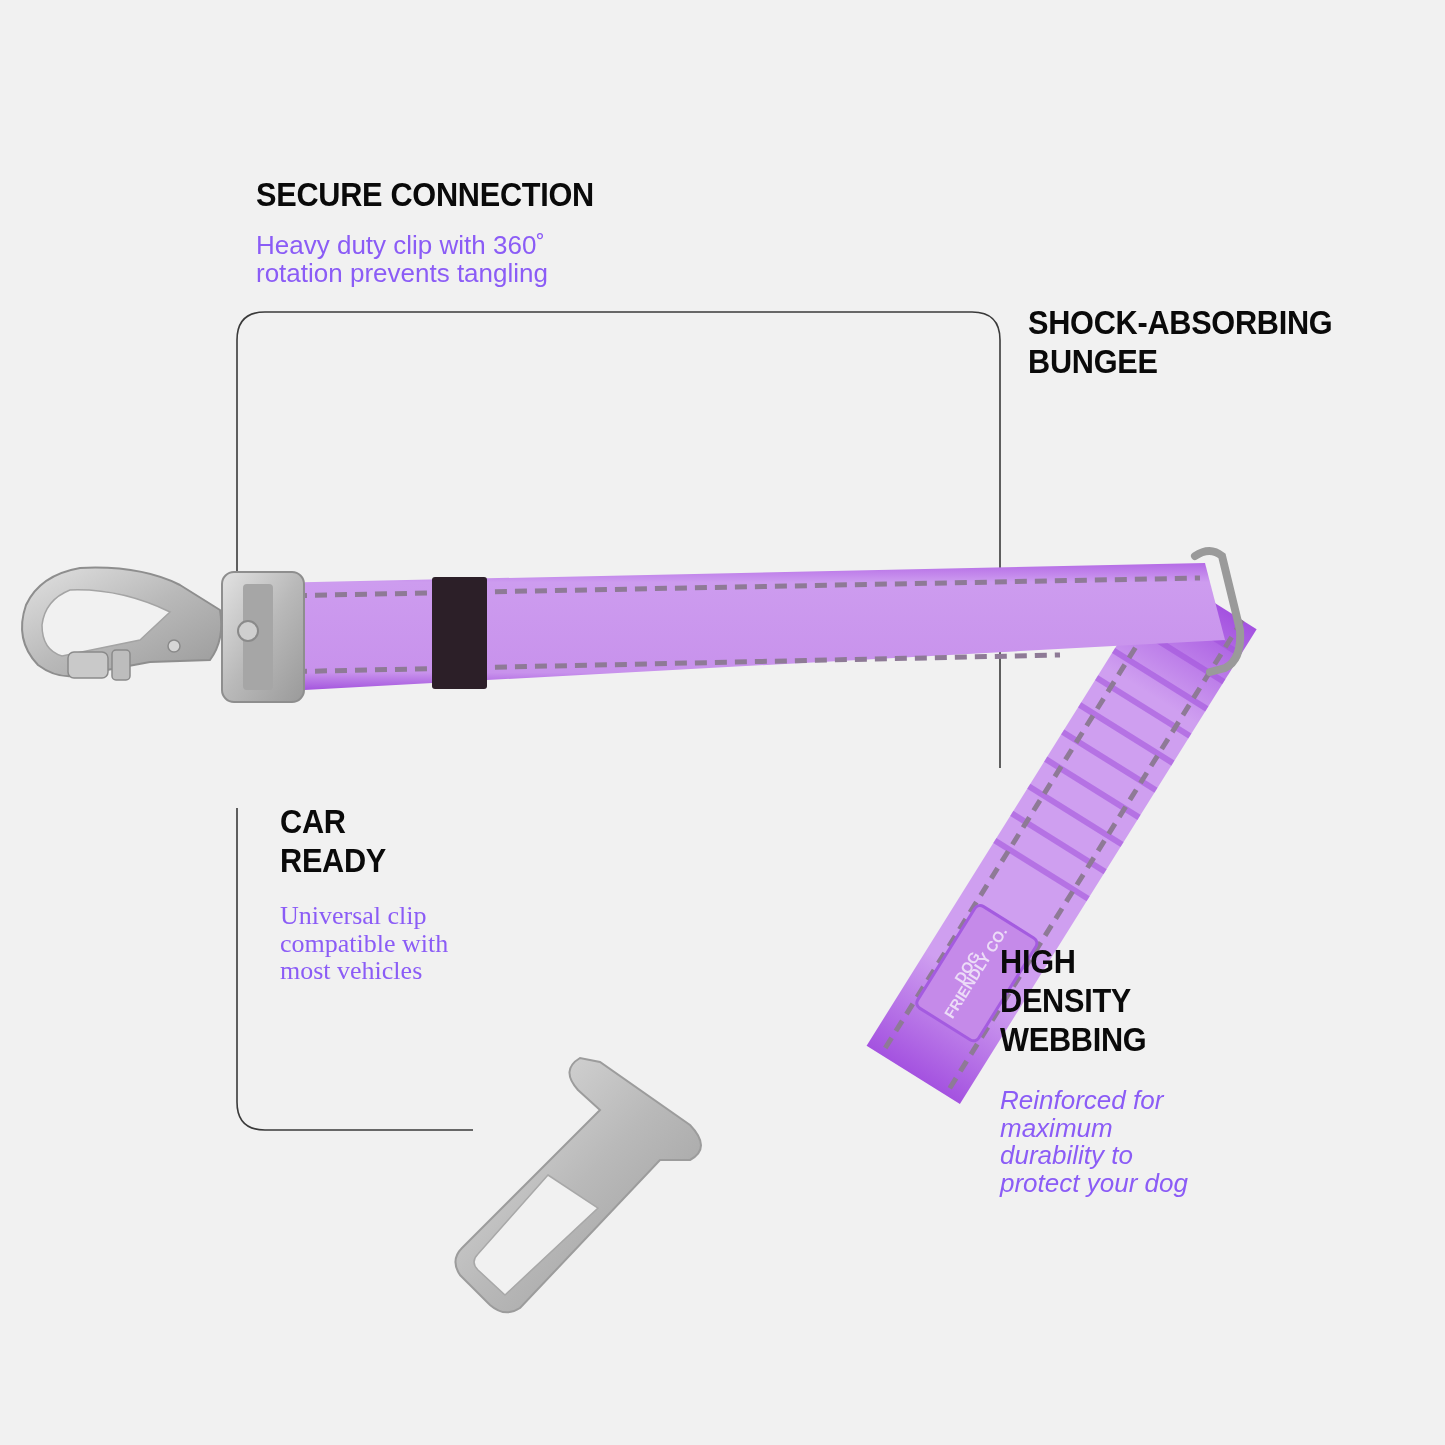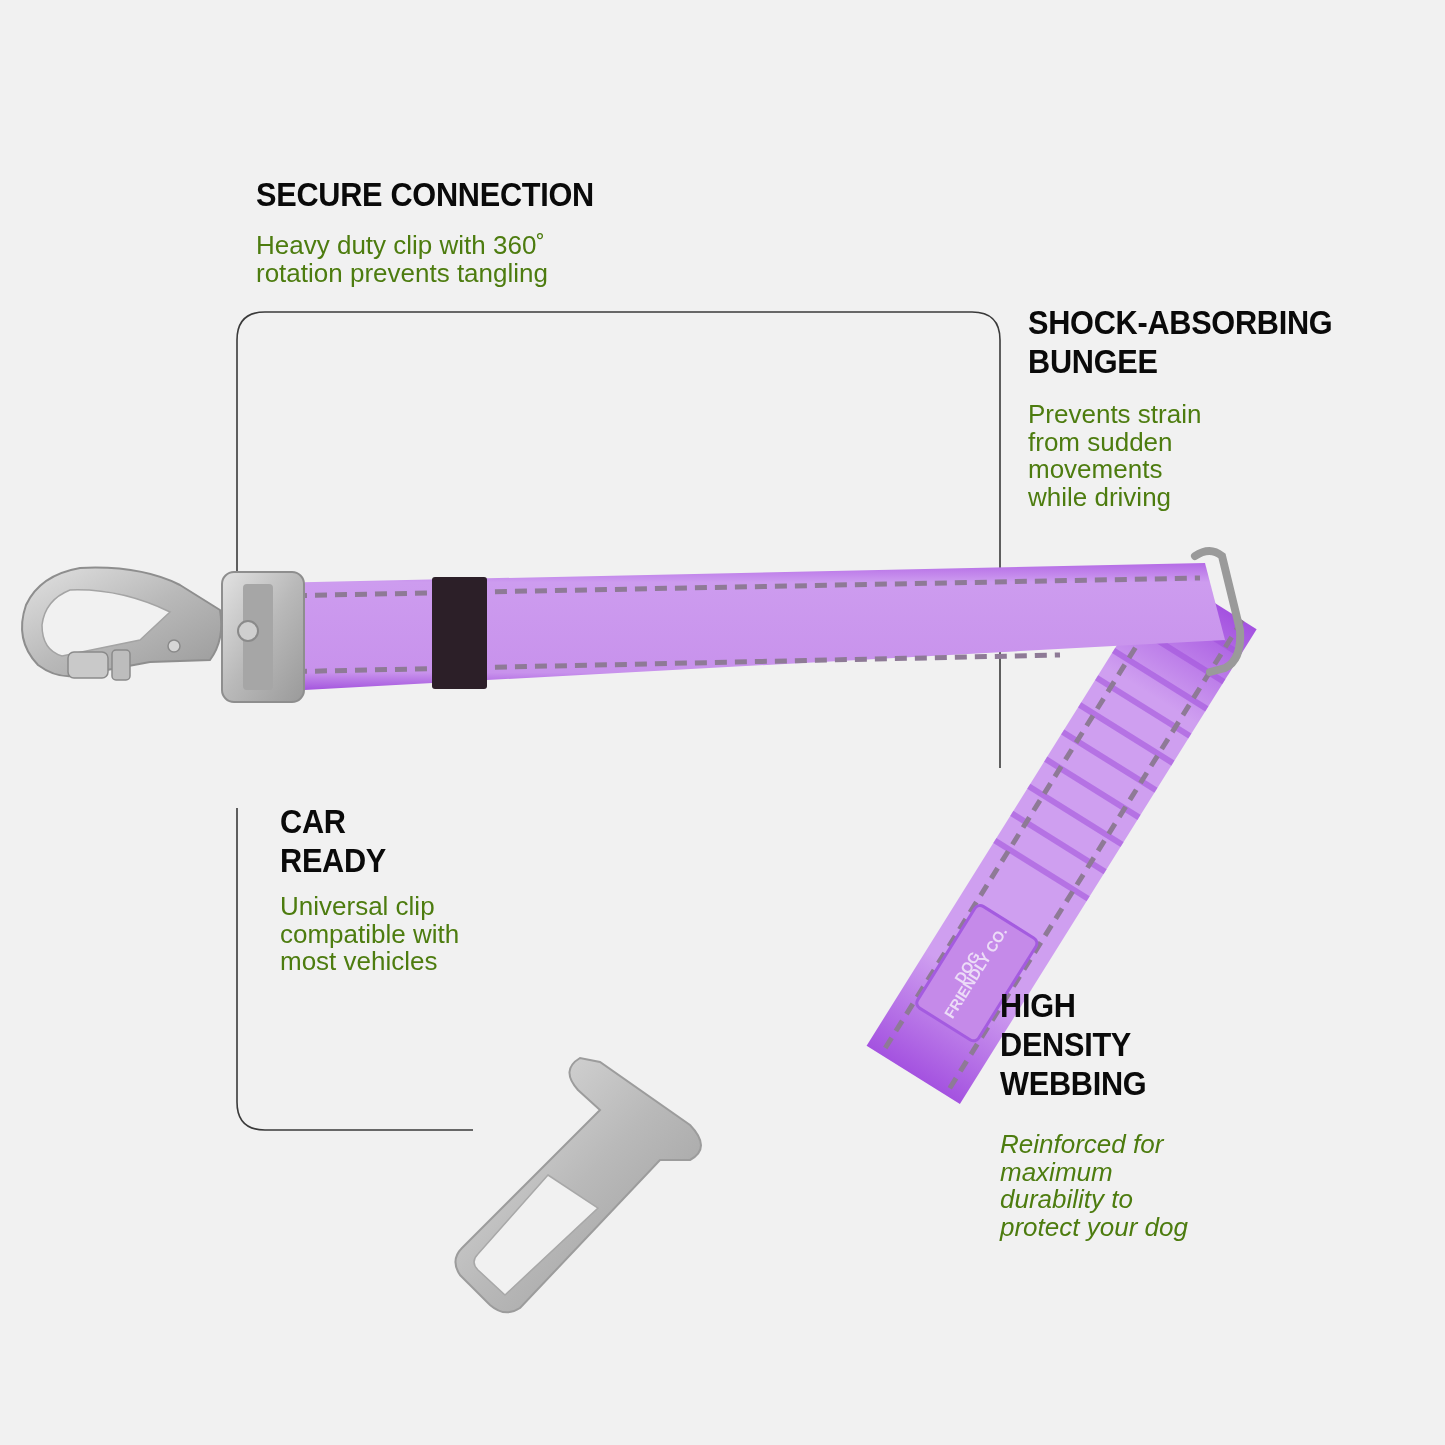--- a/index.html
+++ b/index.html
@@ -23,30 +23,30 @@
       transform: scaleX(0.93);
       transform-origin: left top;
       white-space: pre-line;
     }
     .feature p {
       margin: 0;
       font-family: "Liberation Sans", "DejaVu Sans", sans-serif;
       font-weight: 400;
       font-size: 26px;
       line-height: 27.5px;
-      color: #4d7c0f;
+      color: #8b5cf6;
       white-space: pre-line;
     }
     #f-secure { left: 256px; top: 175px; }
     #f-secure p { margin-top: 18px; }
     #f-shock { left: 1028px; top: 303px; }
     #f-shock p { margin-top: 20px; }
     #f-car { left: 280px; top: 802px; }
-    #f-car p { margin-top: 13px; }
-    #f-high { left: 1000px; top: 942px; margin-top: 44px; }
+    #f-car p { margin-top: 22px; font-family: Liberation Serif, serif; }
+    #f-high { left: 1000px; top: 942px; }
     #f-high p { margin-top: 28px; font-style: italic; }
 
     svg.overlay { position: absolute; left: 0; top: 0; }
   </style>
 </head>
 <body>
 
 <svg class="overlay" width="1445" height="1445" viewBox="0 0 1445 1445">
   <defs>
     <linearGradient id="metalGrad" x1="0" y1="0" x2="1" y2="1">
@@ -128,24 +128,20 @@
 
 <div class="feature" id="f-secure">
   <h2>SECURE CONNECTION</h2>
   <p>Heavy duty clip with 360˚
 rotation prevents tangling</p>
 </div>
 
 <div class="feature" id="f-shock">
   <h2>SHOCK-ABSORBING
 BUNGEE</h2>
-  <p>Prevents strain
-from sudden
-movements
-while driving</p>
 </div>
 
 <div class="feature" id="f-car">
   <h2>CAR
 READY</h2>
   <p>Universal clip
 compatible with
 most vehicles</p>
 </div>
 

